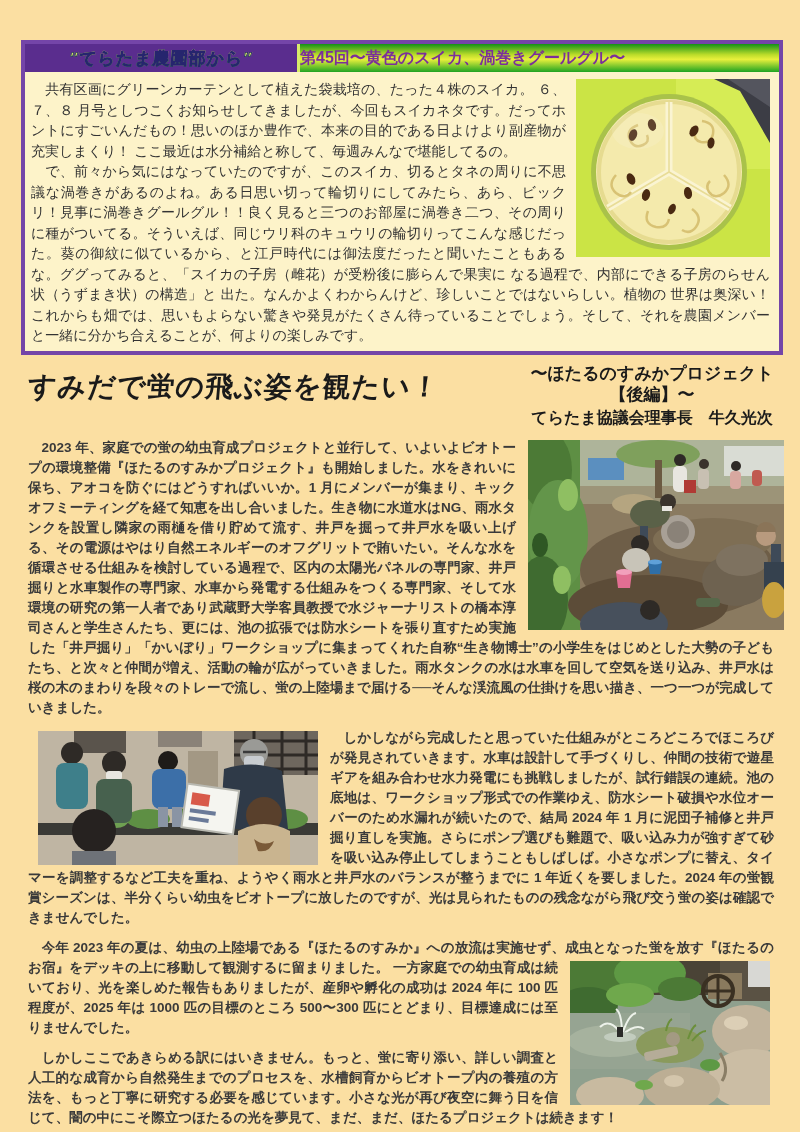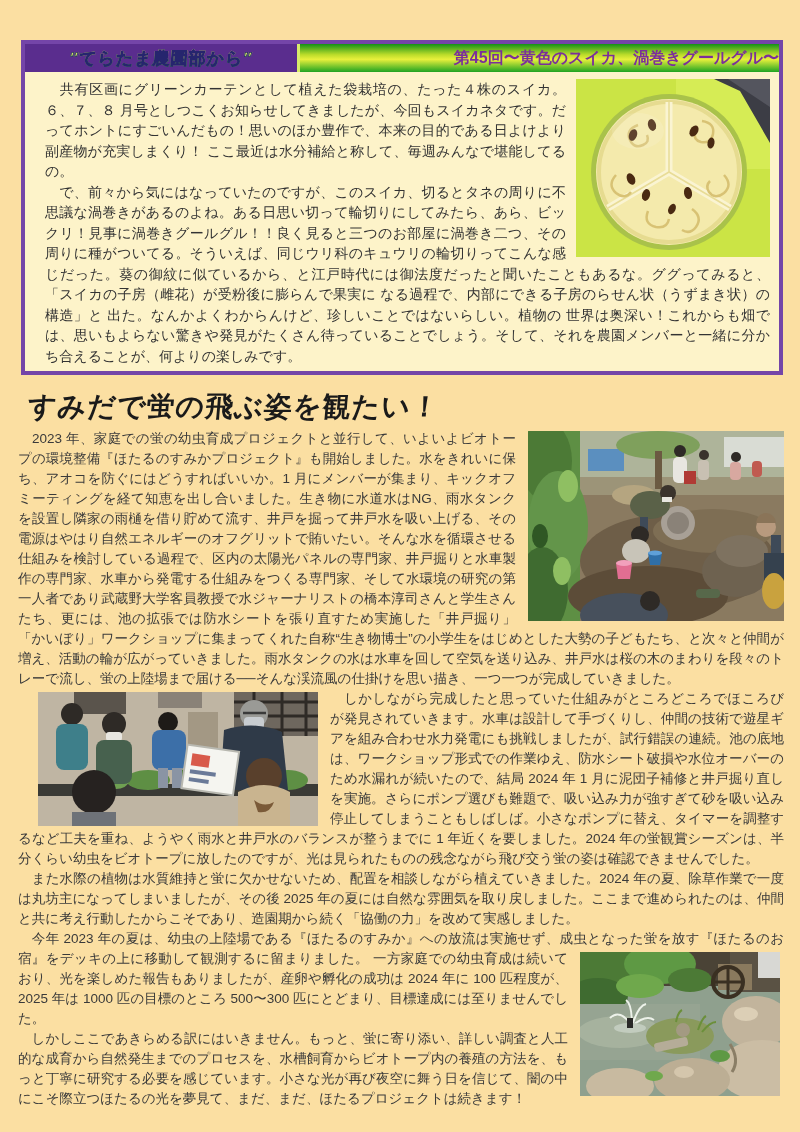--- a/index.html
+++ b/index.html
@@ -27,25 +27,25 @@
   .brand-text{
     background:linear-gradient(180deg,#F8F470 15%,#7CC945 55%,#2FA73C 90%);
     -webkit-background-clip:text;background-clip:text;
     color:transparent;-webkit-text-stroke:0.8px #26256E;
     transform:skewX(-4deg);
   }
   .header-right{
     flex:1;
     background:linear-gradient(180deg,#149218 0%,#BBDC2A 38%,#E8F03C 55%,#1FA321 100%);
     border-left:3px solid #D8EC6A;
-    display:flex;align-items:center;justify-content:flex-end;
+    display:flex;align-items:center;justify-content:flex-start;
     font-weight:bold;font-size:16px;color:#7B2F9B;
   }
   .article1-content{
-    padding:7px 9px 5px 20px;
+    padding:7px 9px 5px 6px;
     font-size:14px;line-height:20.5px;
     text-align:justify;color:#333;
   }
   .article1-content p{margin:0;}
   .photo{display:block;}
   .photo svg{display:block;width:100%;height:100%;}
   .photo-watermelon{float:right;width:194px;height:178px;margin:0 0 4px 10px;}
 
   
   .article2-header{
@@ -60,21 +60,21 @@
   .byline{width:268px;text-align:center;line-height:1.25;margin-top:1px;}
   .byline .line1{font-size:17px;}
   .byline .line2{font-size:16px;margin-top:3px;}
 
   
   .article2-body{
     margin:3px 16px 0 18px;
     font-size:13.5px;line-height:20px;
     text-align:justify;color:#3a3a3a;
   }
-  .article2-body p{margin:0;}
+  .article2-body p{margin:10px;font-weight:bold;}
   .photo-kaibori{float:right;width:256px;height:190px;margin:2px 0 6px 12px;}
   .photo-briefing{float:left;width:280px;height:134px;margin:3px 12px 3px 20px;}
   .photo-pond{float:right;width:200px;height:144px;margin:3px 4px 3px 12px;}
 </style>
 </head>
 <body>
 
 <div class="page">
 
   <div class="article1-box">
@@ -119,20 +119,24 @@
           <ellipse cx="62" cy="52" rx="26" ry="18" fill="#FFFFFF" opacity="0.12"></ellipse>
         </svg>
       </span>
       <p>　共有区画にグリーンカーテンとして植えた袋栽培の、たった４株のスイカ。 ６、７、８ 月号としつこくお知らせしてきましたが、今回もスイカネタです。だってホントにすごいんだもの！思いのほか豊作で、本来の目的である日よけより副産物が充実しまくり！ ここ最近は水分補給と称して、毎週みんなで堪能してるの。</p>
       <p>　で、前々から気にはなっていたのですが、このスイカ、切るとタネの周りに不思議な渦巻きがあるのよね。ある日思い切って輪切りにしてみたら、あら、ビックリ！見事に渦巻きグールグル！！良く見ると三つのお部屋に渦巻き二つ、その周りに種がついてる。そういえば、同じウリ科のキュウリの輪切りってこんな感じだった。葵の御紋に似ているから、と江戸時代には御法度だったと聞いたこともあるな。ググってみると、「スイカの子房（雌花）が受粉後に膨らんで果実に なる過程で、内部にできる子房のらせん状（うずまき状）の構造」と 出た。なんかよくわからんけど、珍しいことではないらしい。植物の 世界は奥深い！これからも畑では、思いもよらない驚きや発見がたくさん待っていることでしょう。そして、それを農園メンバーと一緒に分かち合えることが、何よりの楽しみです。</p>
     </div>
   </div>
 
   <div class="article2-header">
     <div class="brush headline">すみだで蛍の飛ぶ姿を観たい！</div>
+    <div class="byline">
+      <div class="brush line1">〜ほたるのすみかプロジェクト【後編】〜</div>
+      <div class="brush line2">てらたま協議会理事長　牛久光次</div>
+    </div>
   </div>
 
   <div class="article2-body">
 
     <span class="photo photo-kaibori">
       <svg viewBox="0 0 256 190" xmlns="http://www.w3.org/2000/svg">
         <rect width="256" height="190" fill="#8A7A60"></rect>
         <rect width="256" height="60" fill="#AEB49A"></rect>
         <rect y="46" width="256" height="18" fill="#9C9478"></rect>
         <rect x="196" y="6" width="60" height="30" fill="#D9DCD4"></rect>
@@ -226,21 +230,20 @@
         <circle cx="56" cy="100" r="22" fill="#262220"></circle>
         <rect x="34" y="120" width="44" height="14" fill="#6E7278"></rect>
         <circle cx="226" cy="84" r="18" fill="#59402C"></circle>
         <path d="M200,100 q26,-14 52,0 l0,34 l-52,0 z" fill="#C9B48F"></path>
         <path d="M216,108 q10,8 20,2 q-4,12 -16,10 z" fill="#7A5A38"></path>
       </svg>
     </span>
 
     <p>　しかしながら完成したと思っていた仕組みがところどころでほころびが発見されていきます。水車は設計して手づくりし、仲間の技術で遊星ギアを組み合わせ水力発電にも挑戦しましたが、試行錯誤の連続。池の底地は、ワークショップ形式での作業ゆえ、防水シート破損や水位オーバーのため水漏れが続いたので、結局 2024 年 1 月に泥団子補修と井戸掘り直しを実施。さらにポンプ選びも難題で、吸い込み力が強すぎて砂を吸い込み停止してしまうこともしばしば。小さなポンプに替え、タイマーを調整するなど工夫を重ね、ようやく雨水と井戸水のバランスが整うまでに 1 年近くを要しました。2024 年の蛍観賞シーズンは、半分くらい幼虫をビオトープに放したのですが、光は見られたものの残念ながら飛び交う蛍の姿は確認できませんでした。</p>
 
-    <p>　また水際の植物は水質維持と蛍に欠かせないため、配置を相談しながら植えていきました。2024 年の夏、除草作業で一度は丸坊主になってしまいましたが、その後 2025 年の夏には自然な雰囲気を取り戻しました。ここまで進められたのは、仲間と共に考え行動したからこそであり、造園期から続く「協働の力」を改めて実感しました。</p>
 
     <p>
       <span>　今年 2023 年の夏は、幼虫の上陸場である『ほたるのすみか』への放流は実施せず、成虫となった蛍を放す『ほたるのお宿』をデッキの上に移動して観測するに留まりました。</span>
       <span class="photo photo-pond">
         <svg viewBox="0 0 200 144" xmlns="http://www.w3.org/2000/svg">
           <rect width="200" height="144" fill="#8FA08E"></rect>
           <rect x="60" width="140" height="34" fill="#4A4336"></rect>
           <rect x="150" width="50" height="40" fill="#5A5244"></rect>
           <rect x="178" width="22" height="26" fill="#D8D8D4"></rect>
           <ellipse cx="30" cy="18" rx="46" ry="26" fill="#4C7A36"></ellipse>

